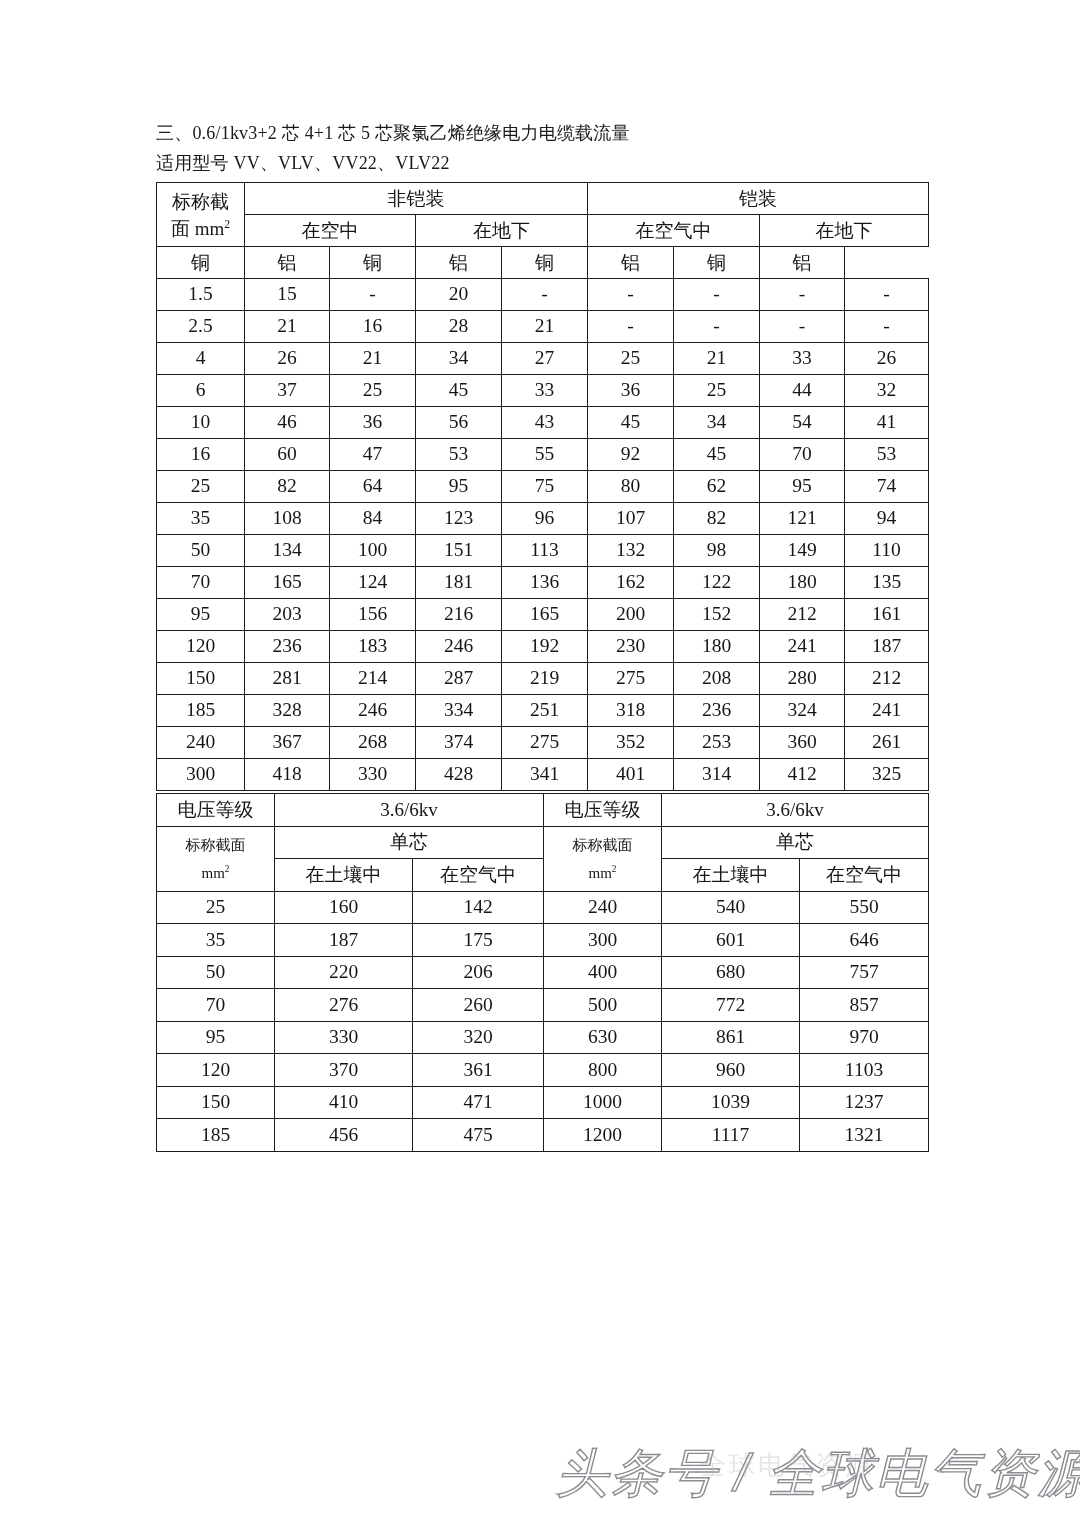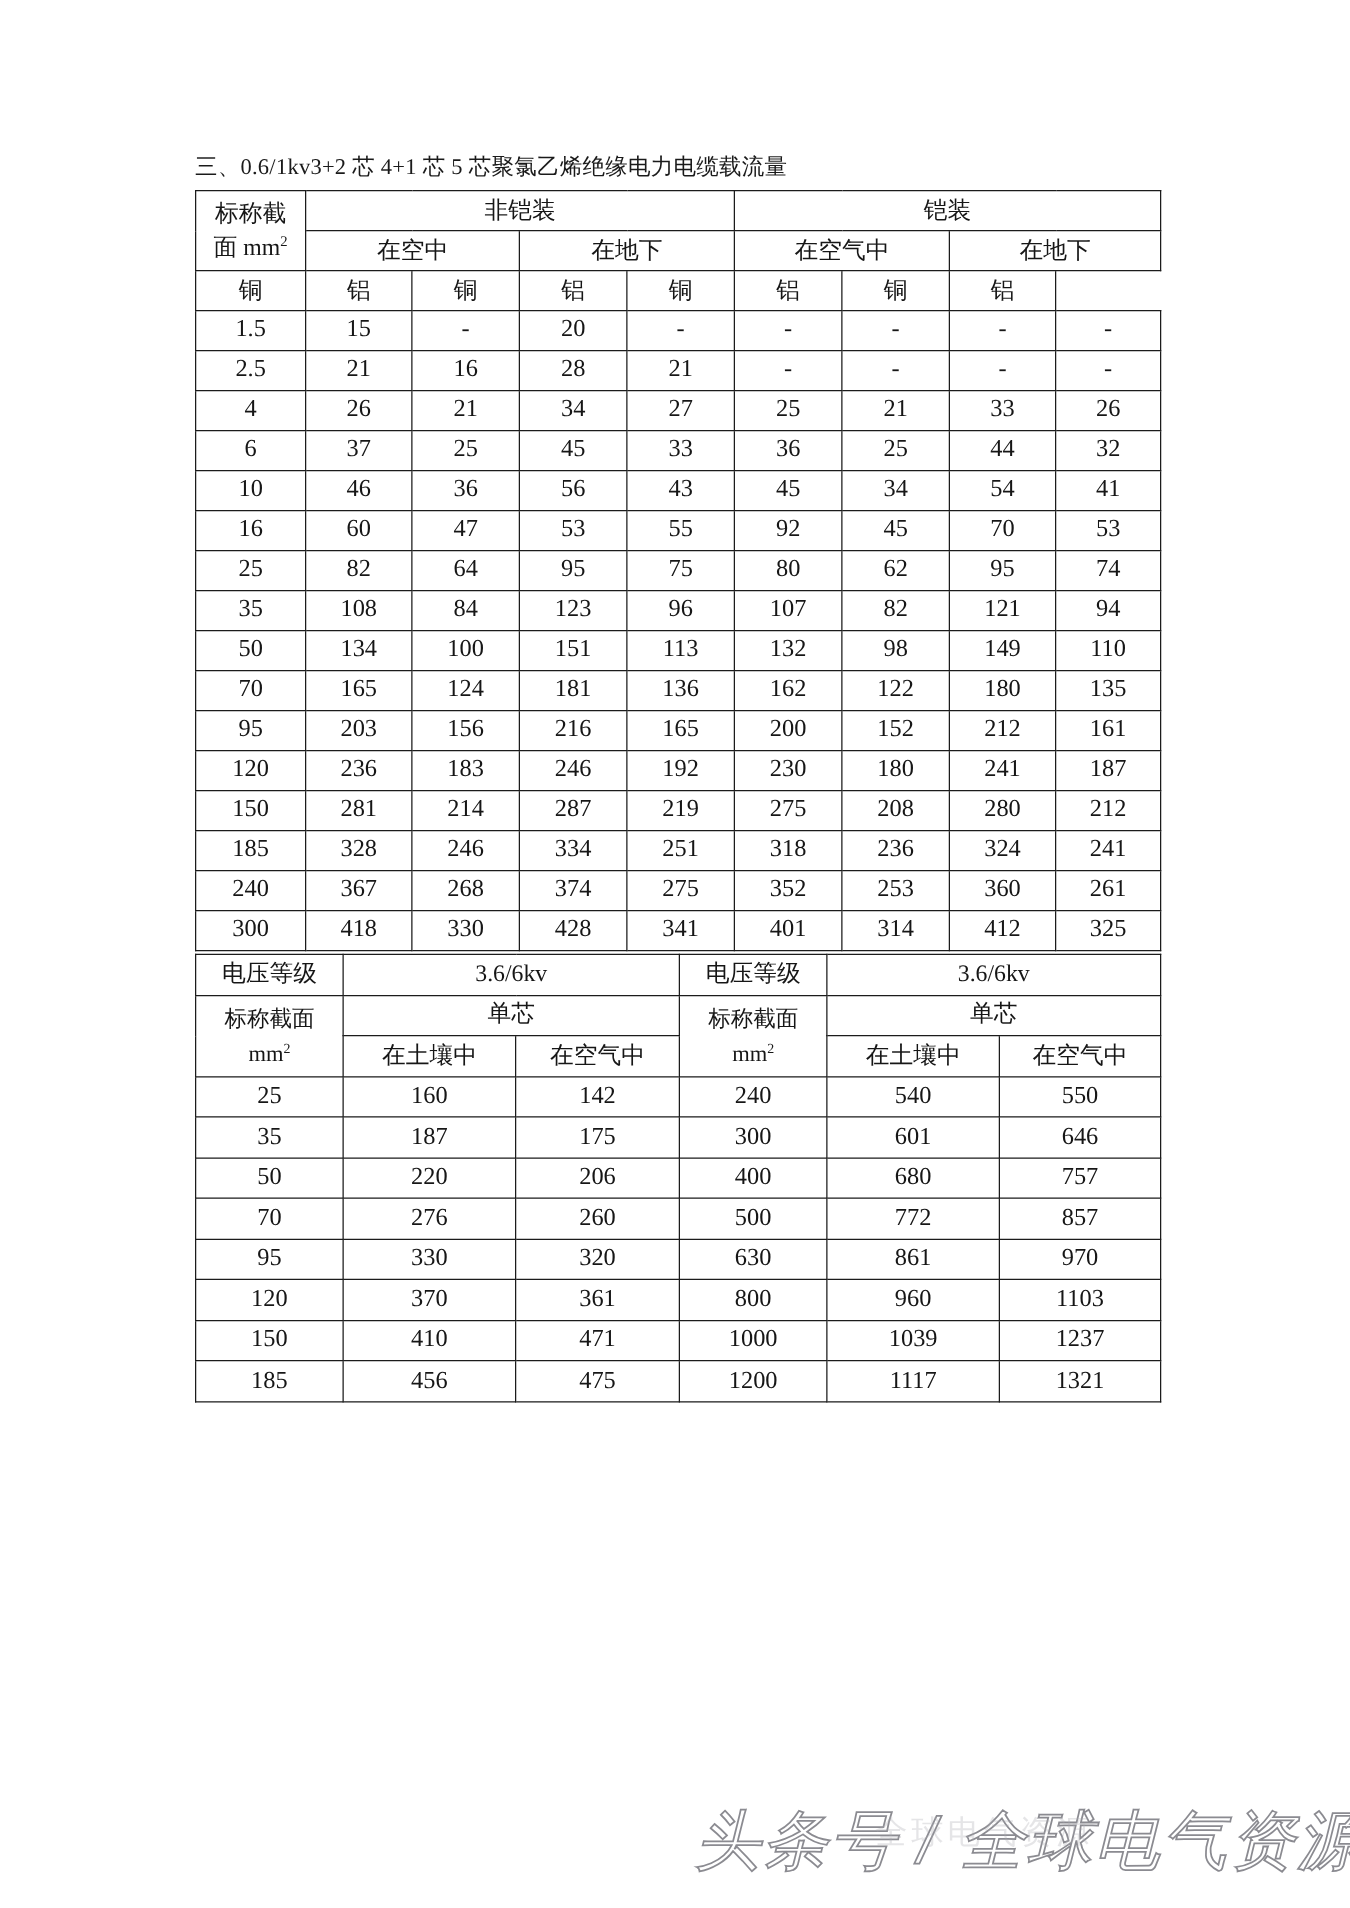--- a/index.html
+++ b/index.html
@@ -95,21 +95,21 @@
   #table-ampacity-xlpe {
     width: 772px;
   }
   #table-ampacity-xlpe td,
   #table-ampacity-xlpe th {
     height: 31.5px;
     text-align: center;
   }
   #table-ampacity-xlpe th.stacked {
     height: 63px;
-    font-size: 18px;
+    font-size: 15px;
     padding: 0 4px;
   }
   .stacked-inner {
     display: block;
     line-height: 28px;
   }
 
   .gap-after-table-1 { height: 2px; }
 
   
@@ -147,20 +147,21 @@
 </style>
 </head>
 <body>
 
 <div class="page">
 
   <div class="content">
 
     <div class="heading-block">
       <div class="heading-line">三、0.6/1kv3+2 芯 4+1 芯 5 芯聚氯乙烯绝缘电力电缆载流量</div>
+      <div class="heading-line">适用型号 VV、VLV、VV22、VLV22</div>
     </div>
 
     <table class="grid" id="table-ampacity-pvc">
       <colgroup>
         <col style="width:88px">
         <col style="width:85px">
           <col style="width:86px">
         <col style="width:86px">
           <col style="width:86px">
         <col style="width:86px">

